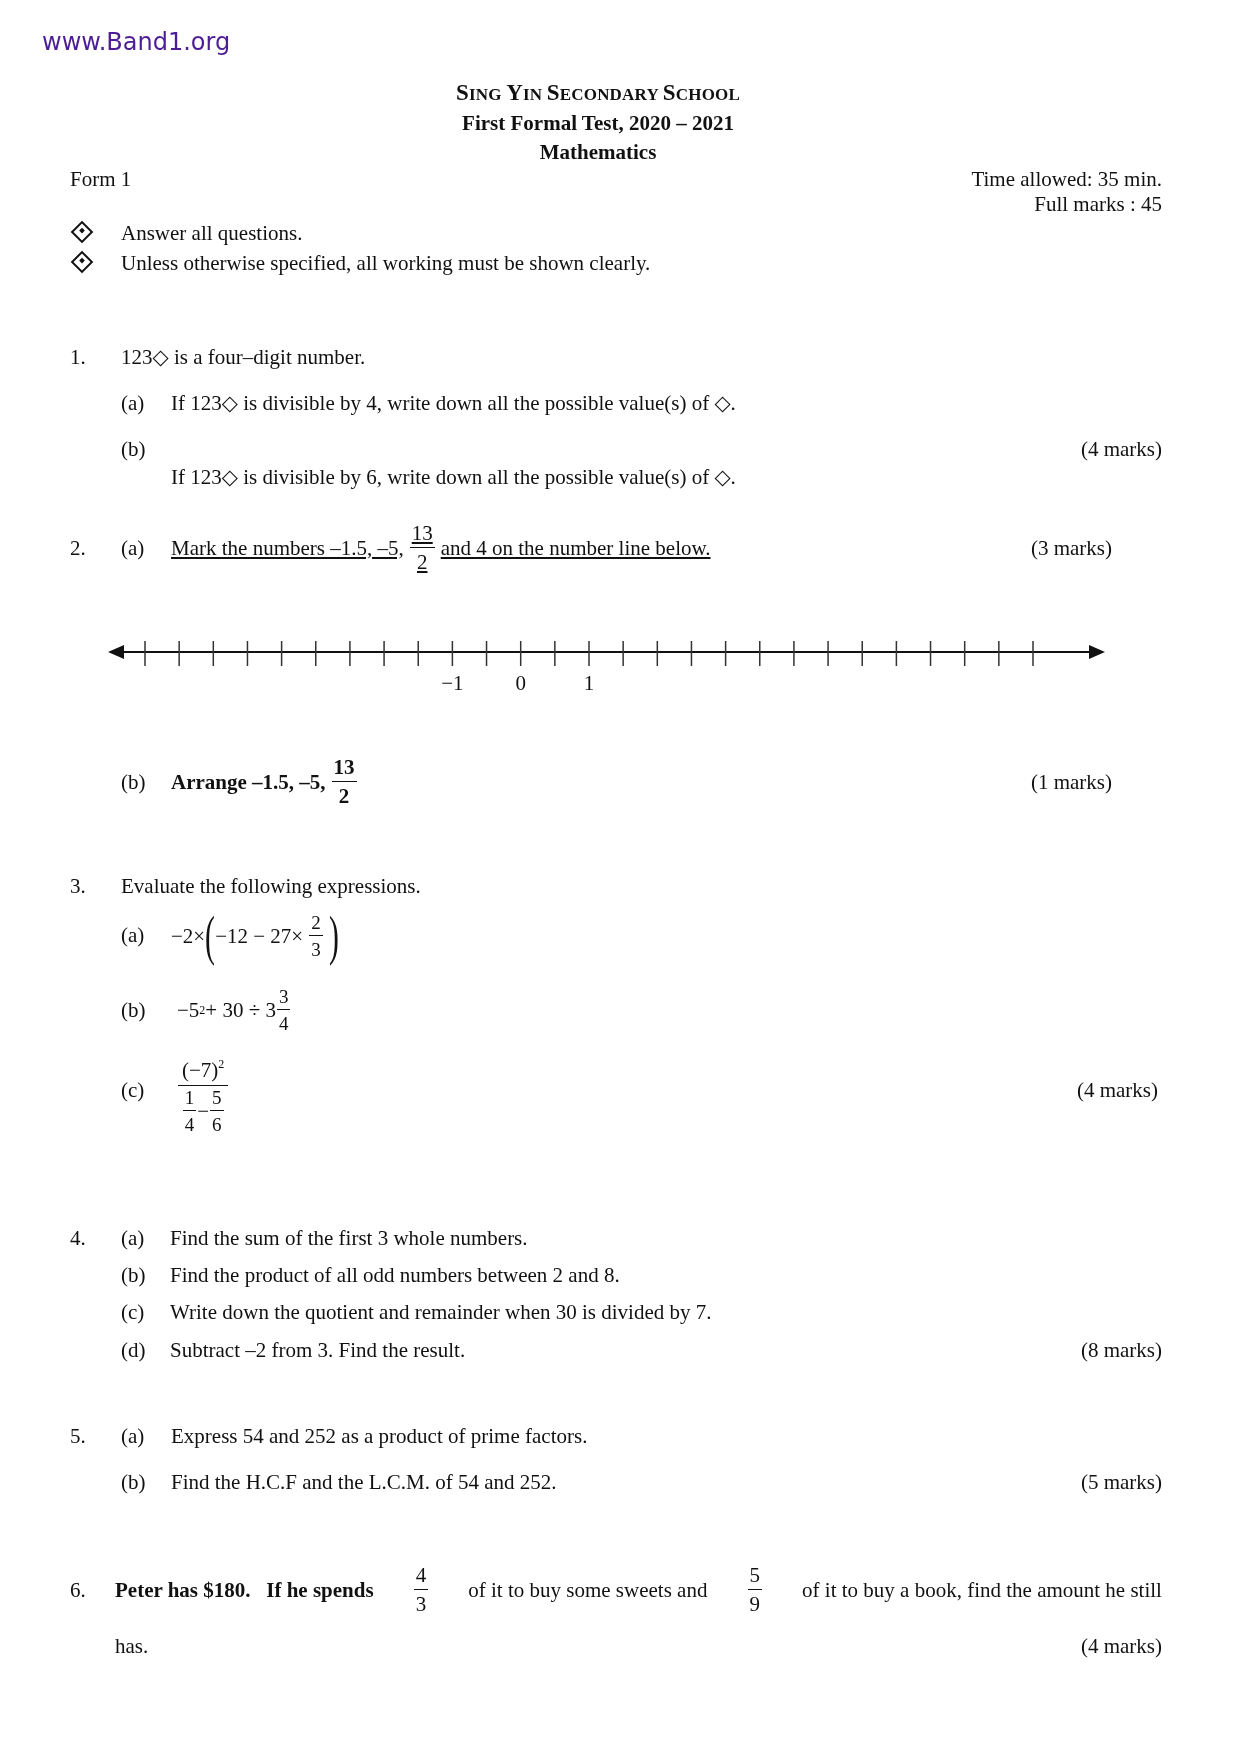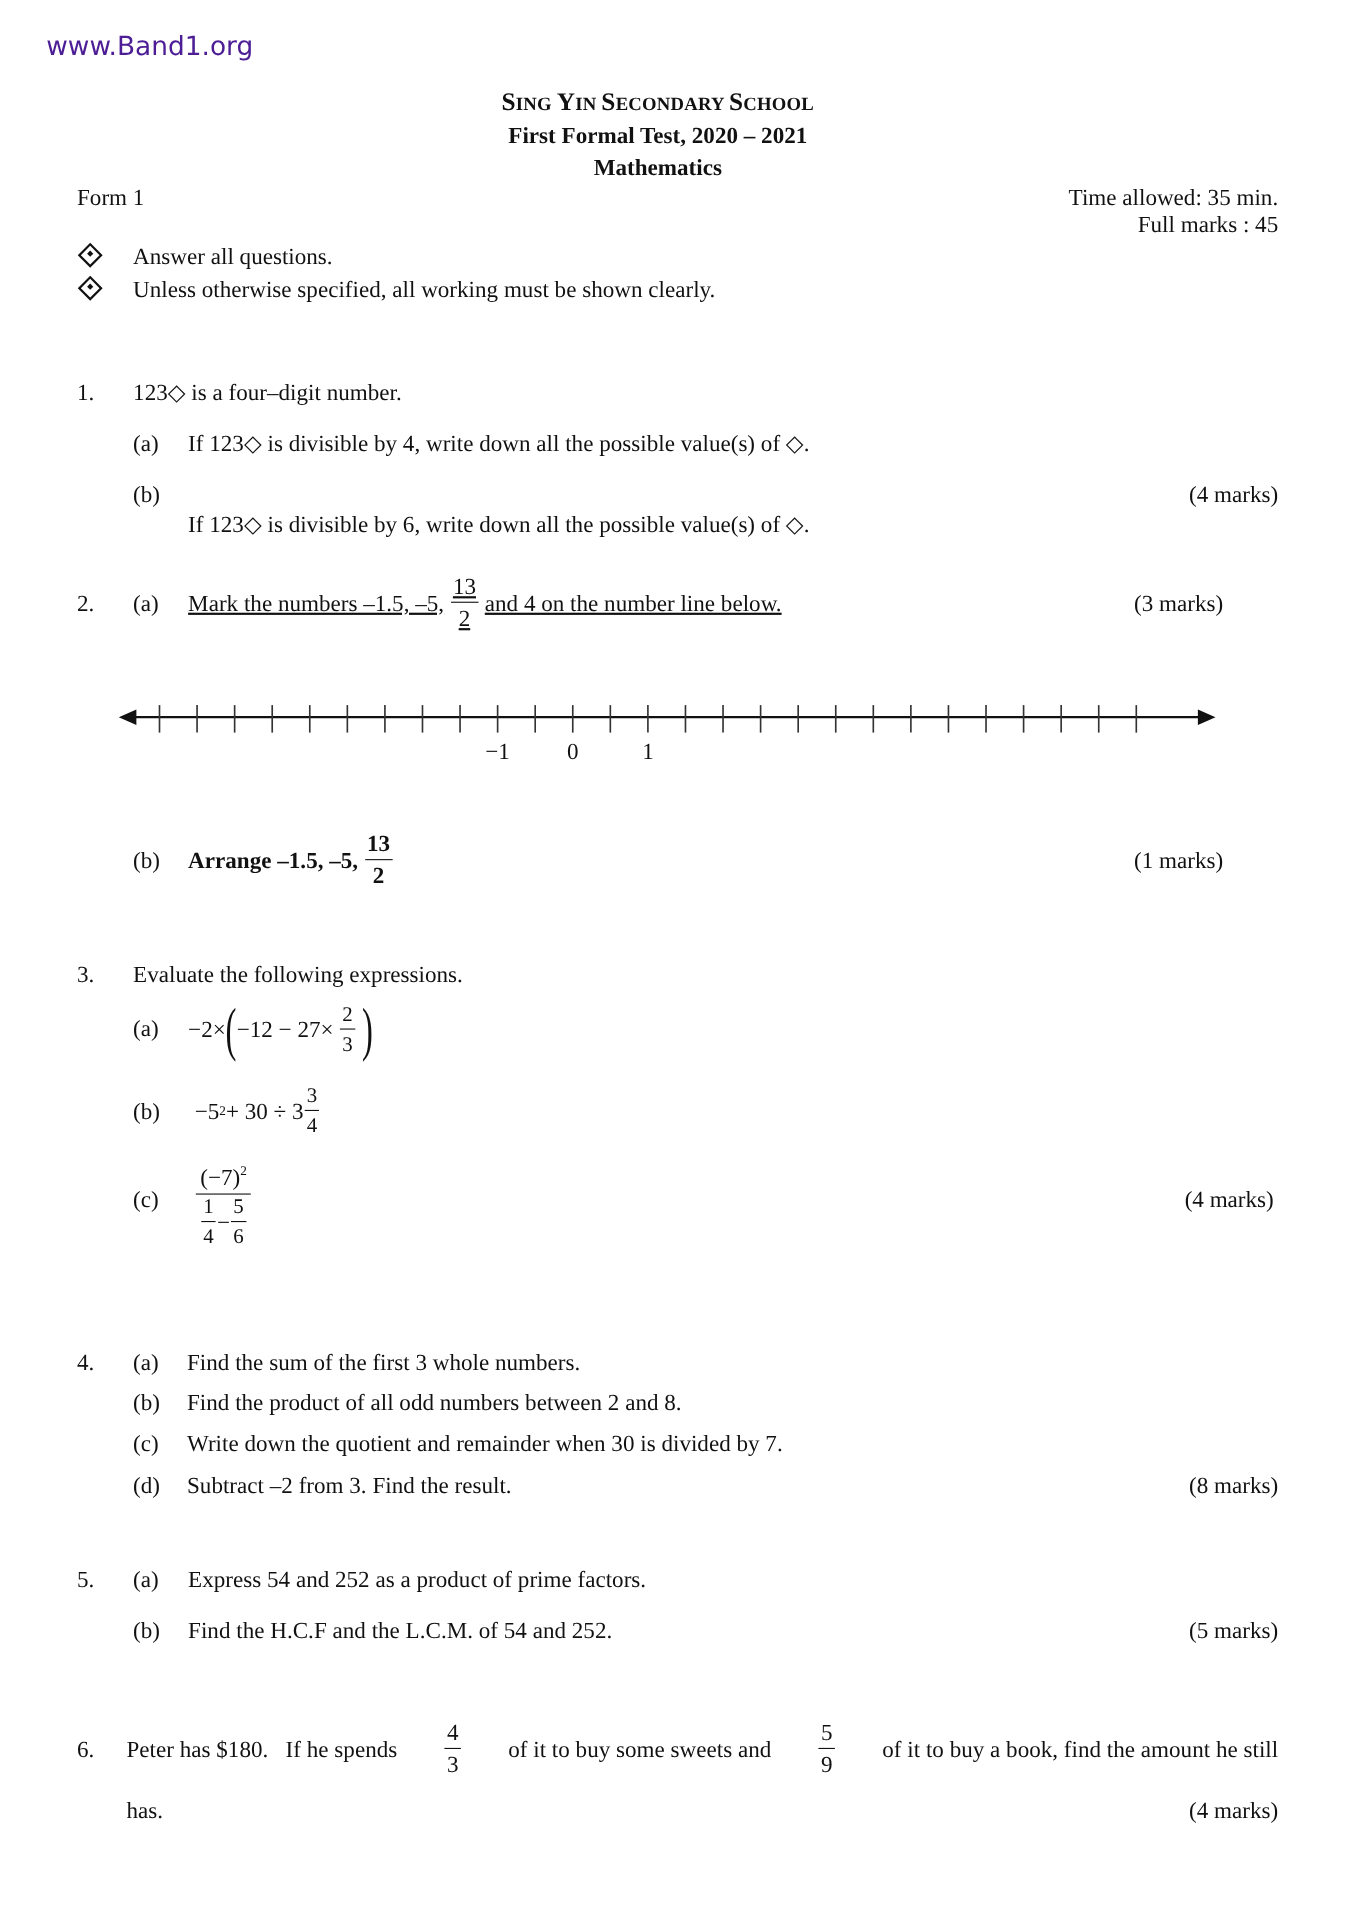--- a/index.html
+++ b/index.html
@@ -179,21 +179,21 @@
 
 <div class="abs serif" style="left:70px; top:1424px;">5.</div>
 <div class="abs serif" style="left:121px; top:1424px;">(a)</div>
 <div class="abs serif" style="left:171px; top:1424px;">Express 54 and 252 as a product of prime factors.</div>
 <div class="abs serif" style="left:121px; top:1470px;">(b)</div>
 <div class="abs serif" style="left:171px; top:1470px;">Find the H.C.F and the L.C.M. of 54 and 252.</div>
 <div class="abs serif right" style="right:78px; top:1470px;">(5 marks)</div>
 
 <div class="abs serif" style="left:70px; top:1578px;">6.</div>
 <div class="abs serif" style="left:115px; top:1560px; width:1047px; height:60px; display:flex; align-items:center; justify-content:space-between;">
-  <span style="white-space:pre;">Peter has $180.   If he spends</span>
+  <span style="white-space:pre;font-weight:bold;">Peter has $180.   If he spends</span>
   <span class="frac">
       <span class="num">4</span>
       <span class="den">3</span>
     </span>
   <span>of it to buy some sweets and</span>
   <span class="frac">
       <span class="num">5</span>
       <span class="den">9</span>
     </span>
   <span>of it to buy a book, find the amount he still</span>

